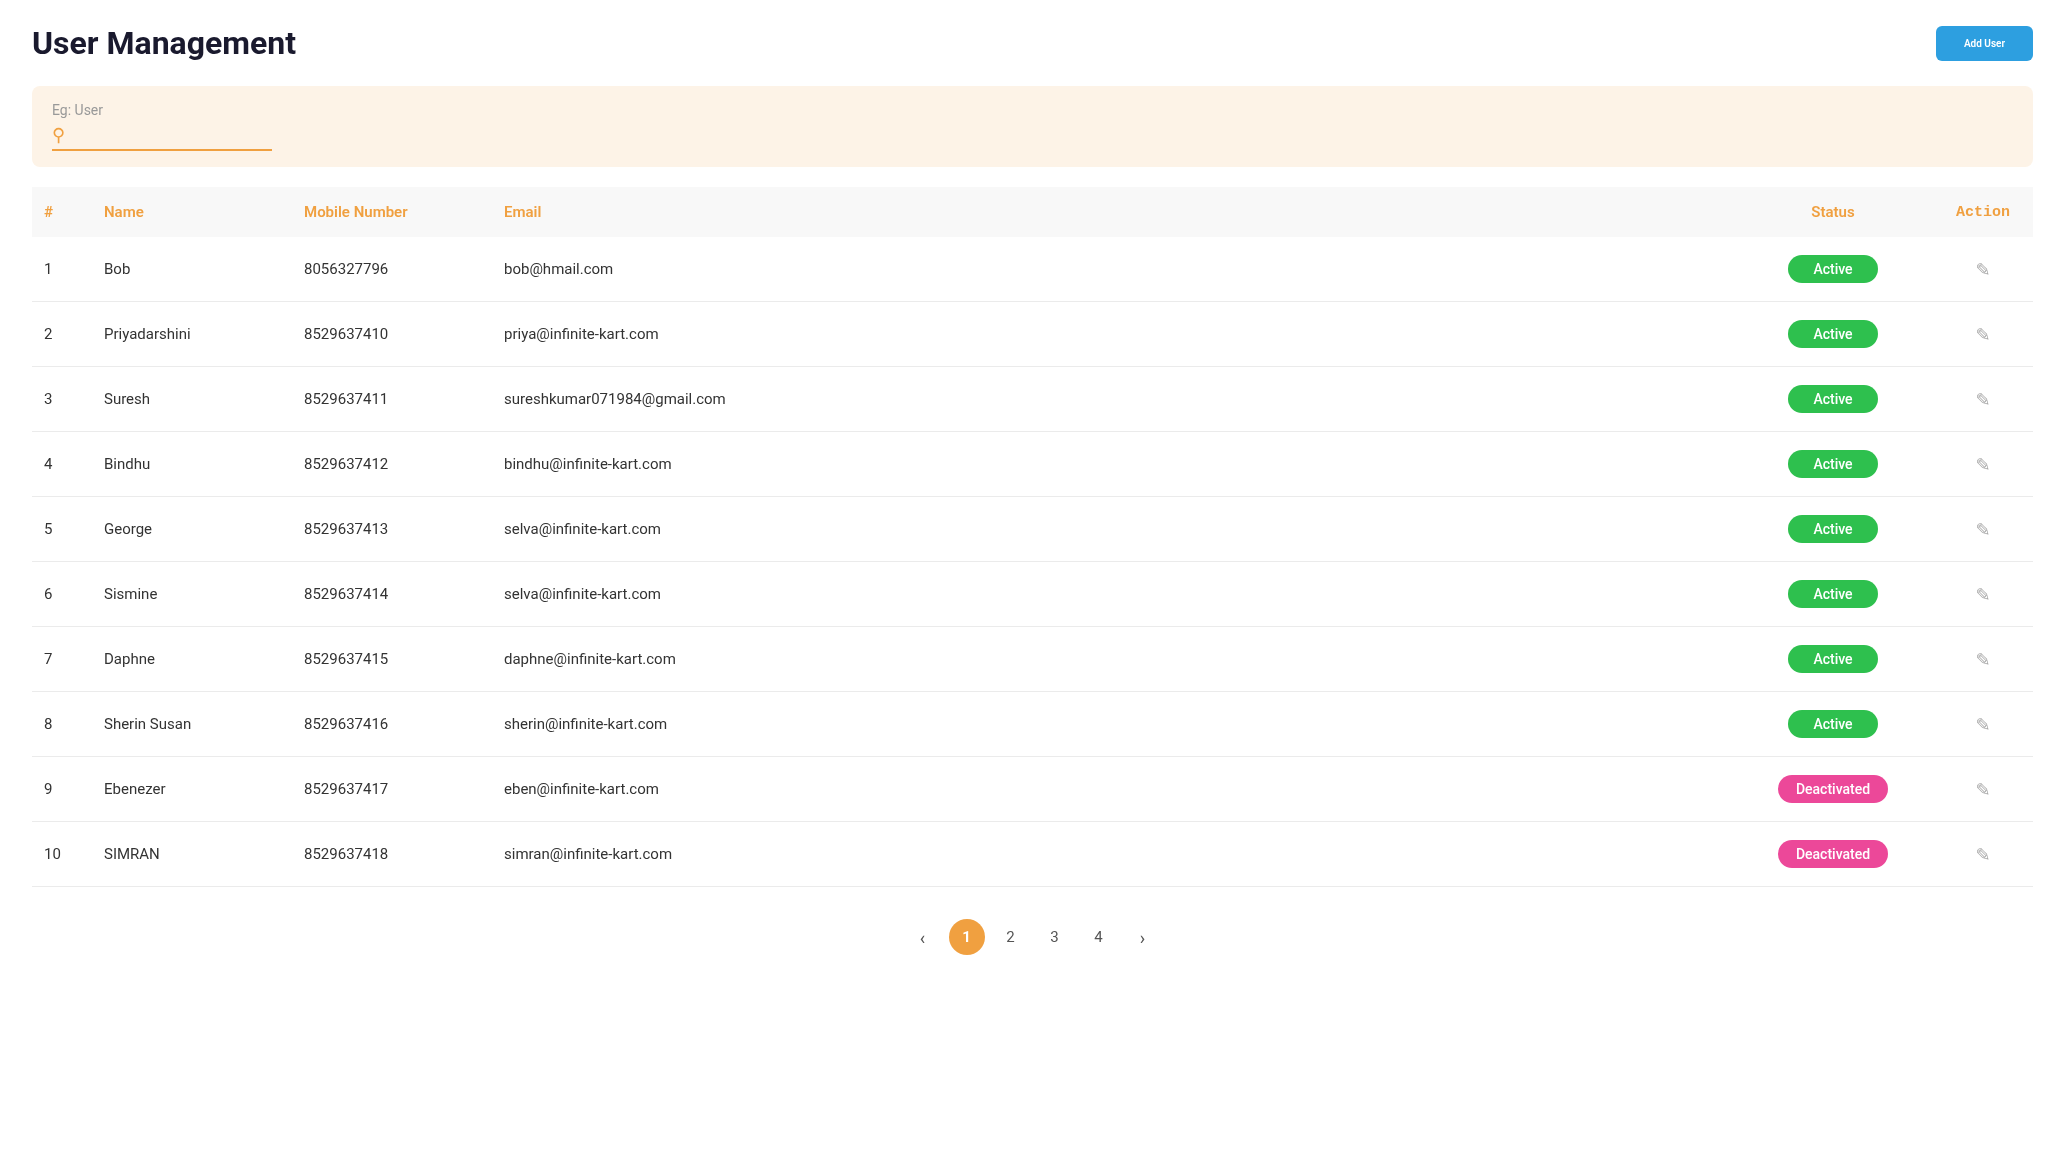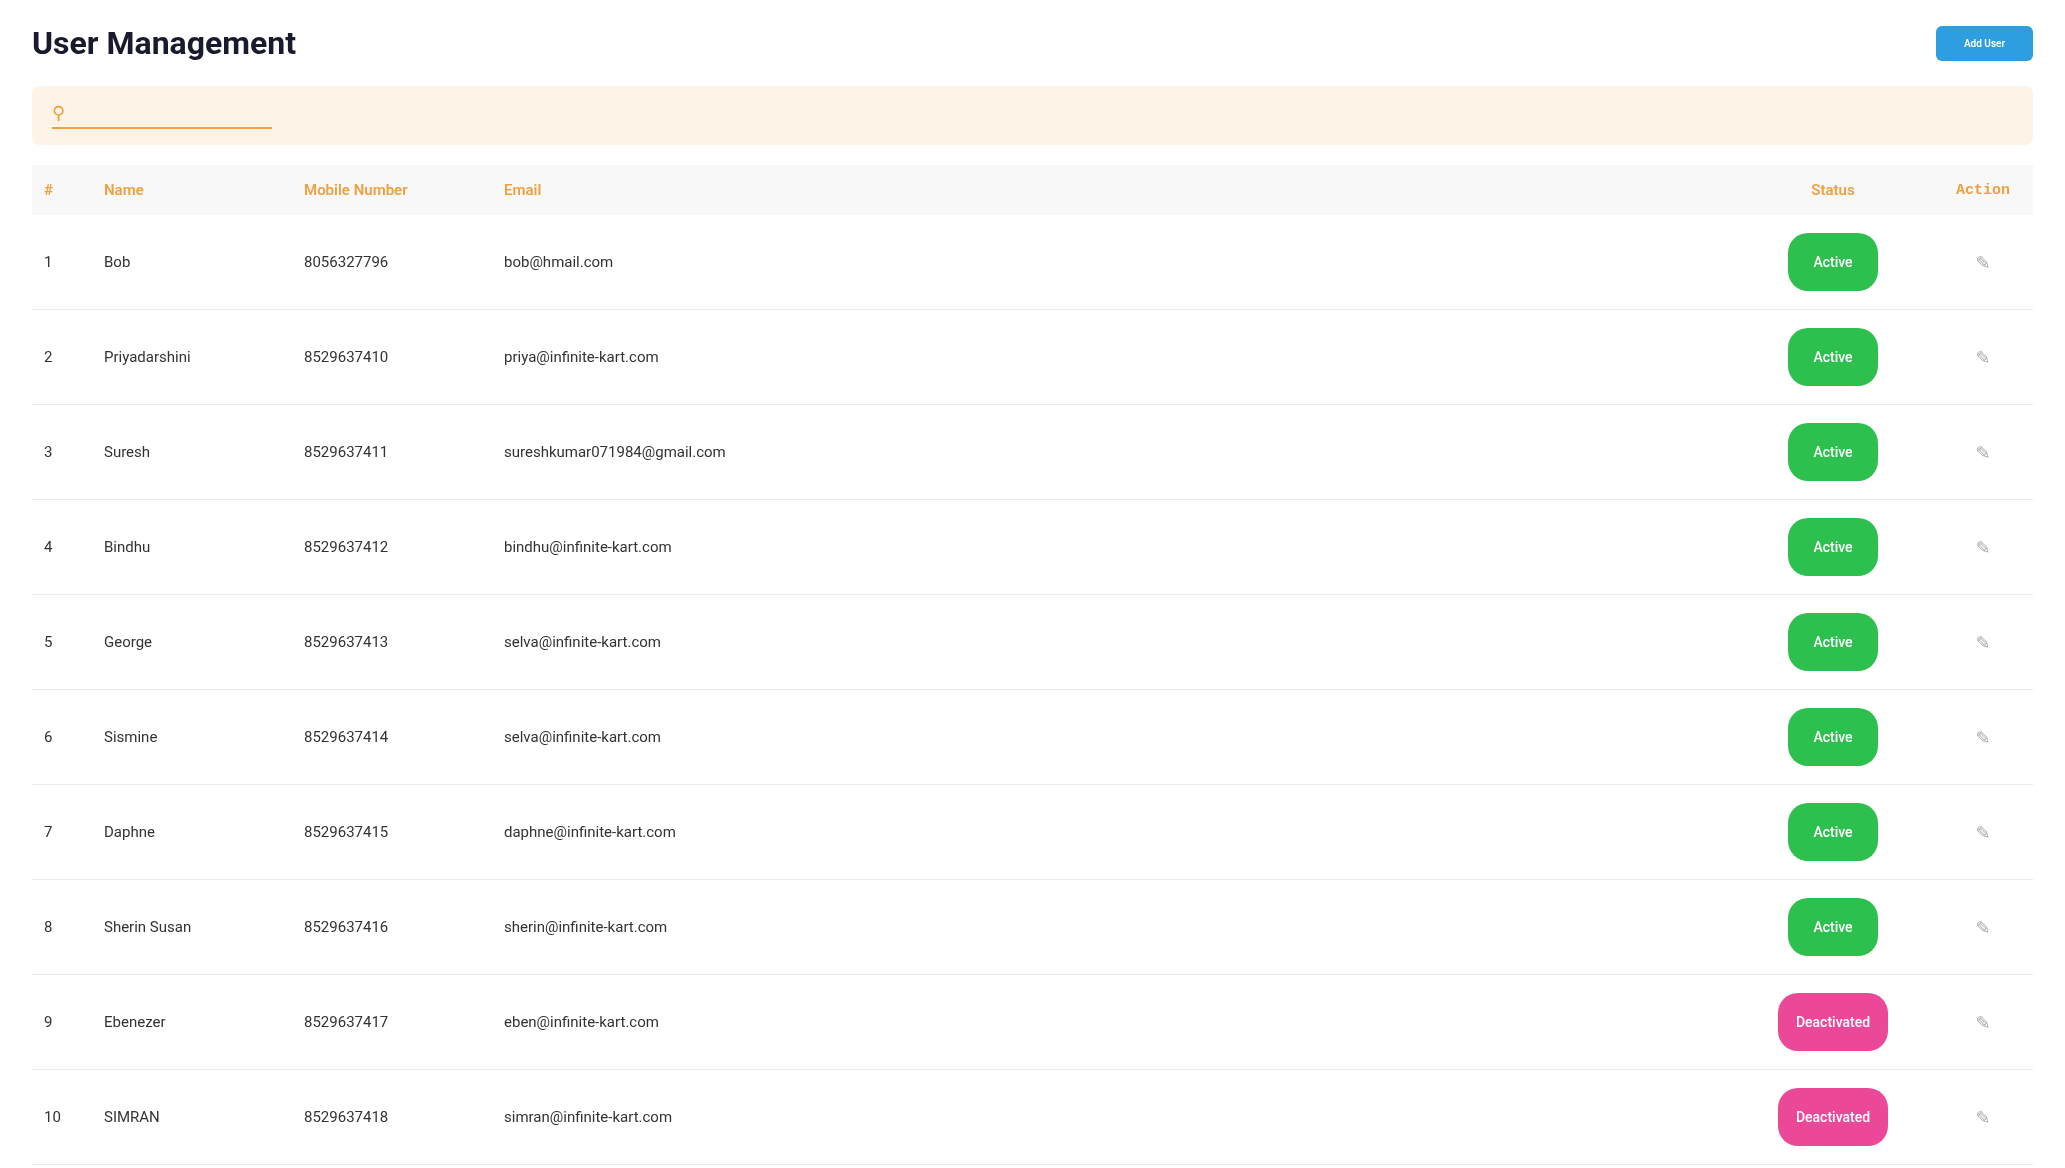--- a/index.html
+++ b/index.html
@@ -145,21 +145,21 @@
       text-align: center;
     }
 
     tbody td:nth-child(6) {
       text-align: center;
     }
 
     .status-badge {
       display: inline-block;
       border-radius: 20px;
-      padding: 21px 18px;
+      padding: 6px 18px;
       font-size: 14px;
       font-weight: 500;
       color: #fff;
       min-width: 90px;
       text-align: center;
     }
 
     .status-active {
       background: #2ec04e;
     }
@@ -222,20 +222,21 @@
 <body>
 
 <div class="page-container">
 
   <div class="header">
     <h1 class="page-title">User Management</h1>
     <button class="add-user-btn">Add User</button>
   </div>
 
   <div class="search-section">
+    <div class="search-label">Eg: User</div>
     <div class="search-input-wrapper">
       <span class="search-icon">⚲</span>
       <input class="search-input" type="text" style="">
     </div>
   </div>
 
   <div class="table-container">
     <table>
       <thead>
         <tr>

